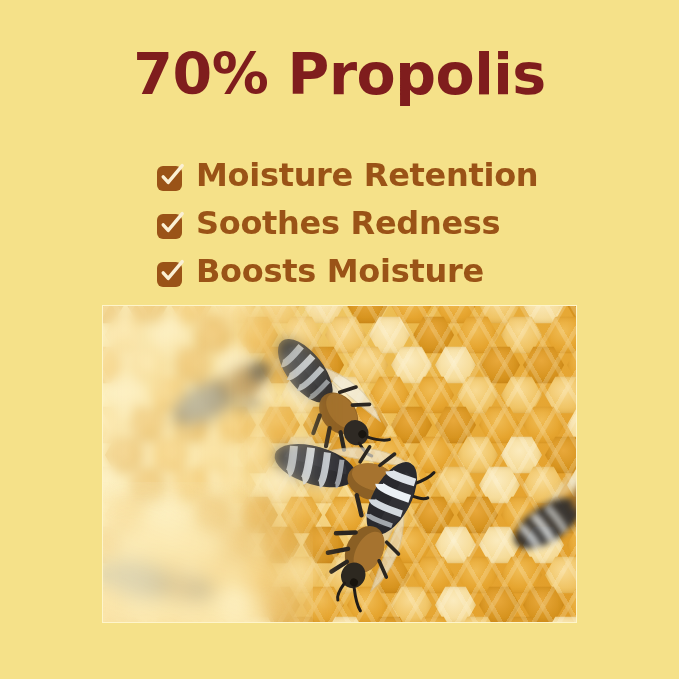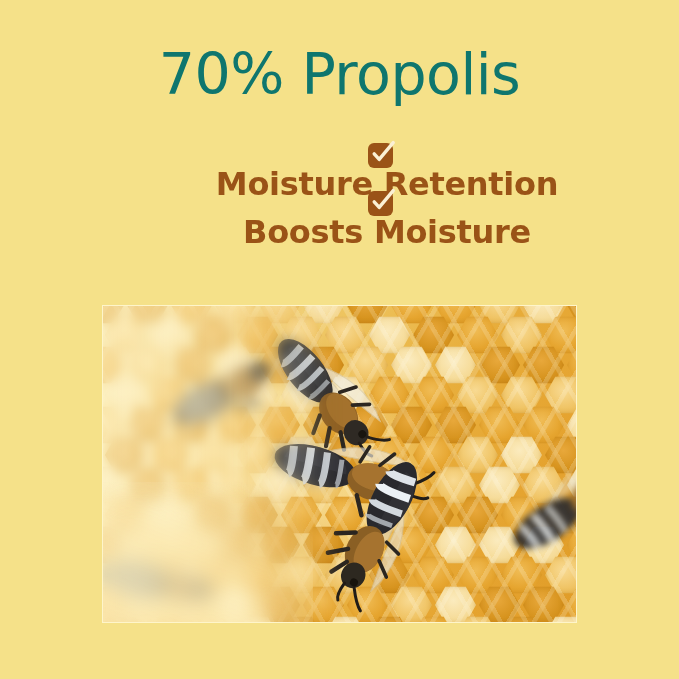--- a/index.html
+++ b/index.html
@@ -25,39 +25,38 @@
 
   
   .title {
     position: absolute;
     left: 0;
     top: 44px;
     width: 679px;
     text-align: center;
     font-family: "DejaVu Sans", "Liberation Sans", sans-serif;
     font-size: 57px;
-    font-weight: 400;
+    font-weight: 700;
     letter-spacing: -0.5px;
-    color: #0f766e;
+    color: #7f1d1d;
     line-height: 1.08;
     white-space: nowrap;
   }
 
   
   .benefits {
     position: absolute;
     left: 157px;
     top: 143px;
     width: 460px;
   }
   .benefit-row {
     display: flex;
-    align-items: center;
+    align-items: flex-end;
     height: 48px;
-    flex-direction: column;
   }
   .check-box {
     position: relative;
     width: 25px;
     height: 25px;
     flex: 0 0 25px;
     background: #9A5317;
     border-radius: 6px;
     margin-right: 14px;
   }
@@ -175,20 +174,28 @@
 
     <div class="benefit-row">
       <span class="check-box">
         <svg viewBox="0 0 27 27" aria-hidden="true">
           <path d="M5.2 13.8 L10.2 19.4 L24.2 2.6" fill="none" stroke="#FBF0D4" stroke-width="3.4" stroke-linecap="round" stroke-linejoin="round"></path>
         </svg>
       </span>
       <span class="benefit-label">Moisture Retention</span>
     </div>
 
+    <div class="benefit-row">
+      <span class="check-box">
+        <svg viewBox="0 0 27 27" aria-hidden="true">
+          <path d="M5.2 13.8 L10.2 19.4 L24.2 2.6" fill="none" stroke="#FBF0D4" stroke-width="3.4" stroke-linecap="round" stroke-linejoin="round"></path>
+        </svg>
+      </span>
+      <span class="benefit-label">Soothes Redness</span>
+    </div>
 
     <div class="benefit-row">
       <span class="check-box">
         <svg viewBox="0 0 27 27" aria-hidden="true">
           <path d="M5.2 13.8 L10.2 19.4 L24.2 2.6" fill="none" stroke="#FBF0D4" stroke-width="3.4" stroke-linecap="round" stroke-linejoin="round"></path>
         </svg>
       </span>
       <span class="benefit-label">Boosts Moisture</span>
     </div>
 

